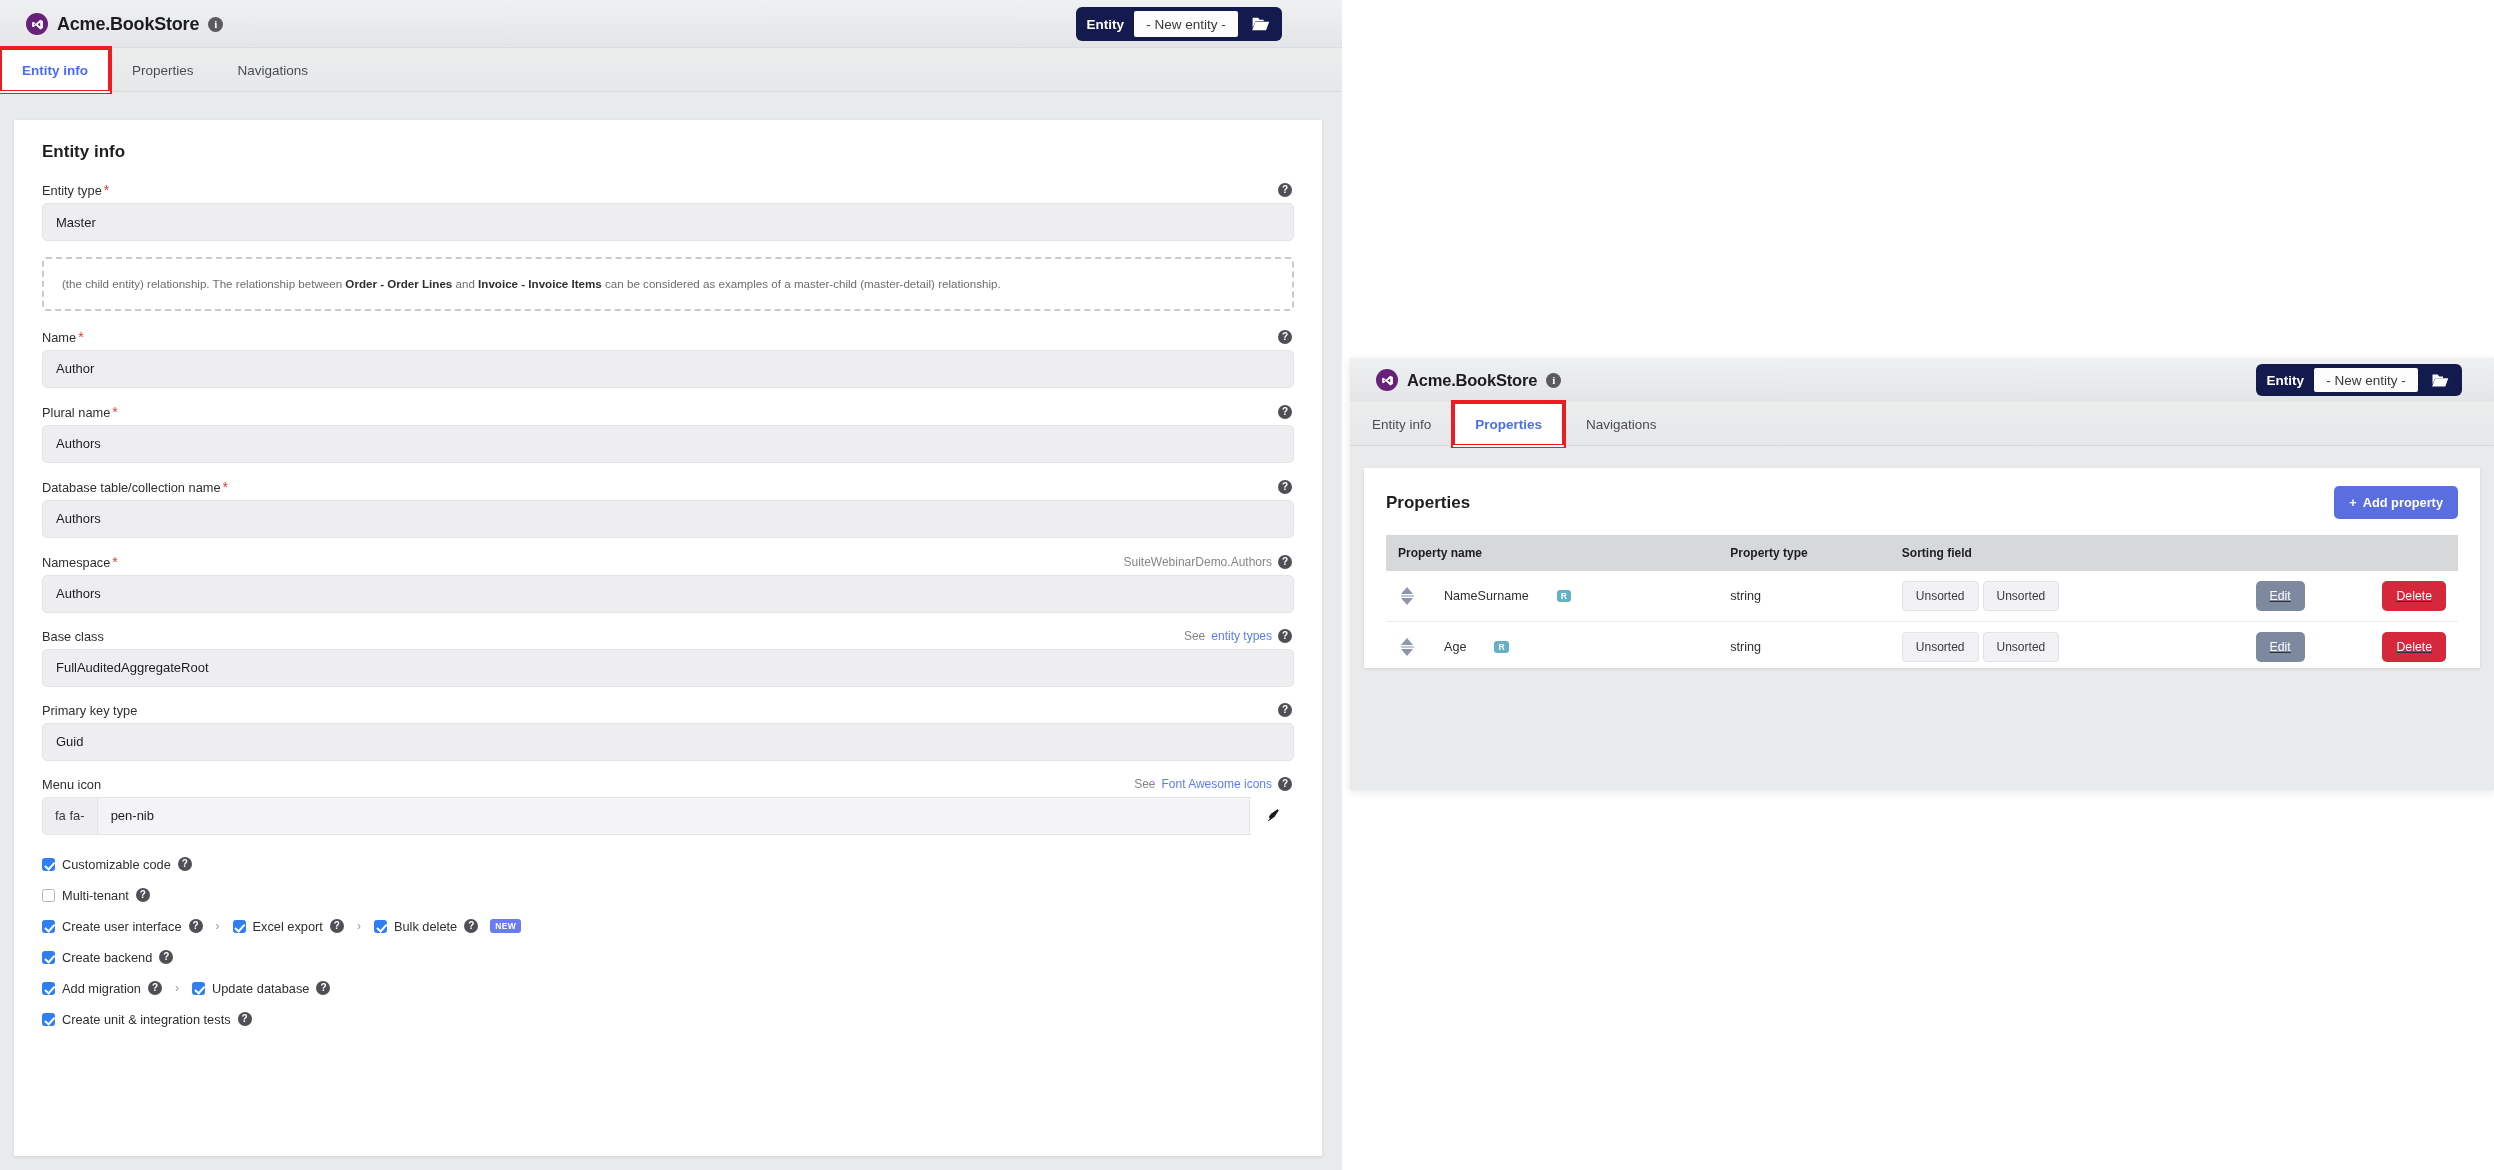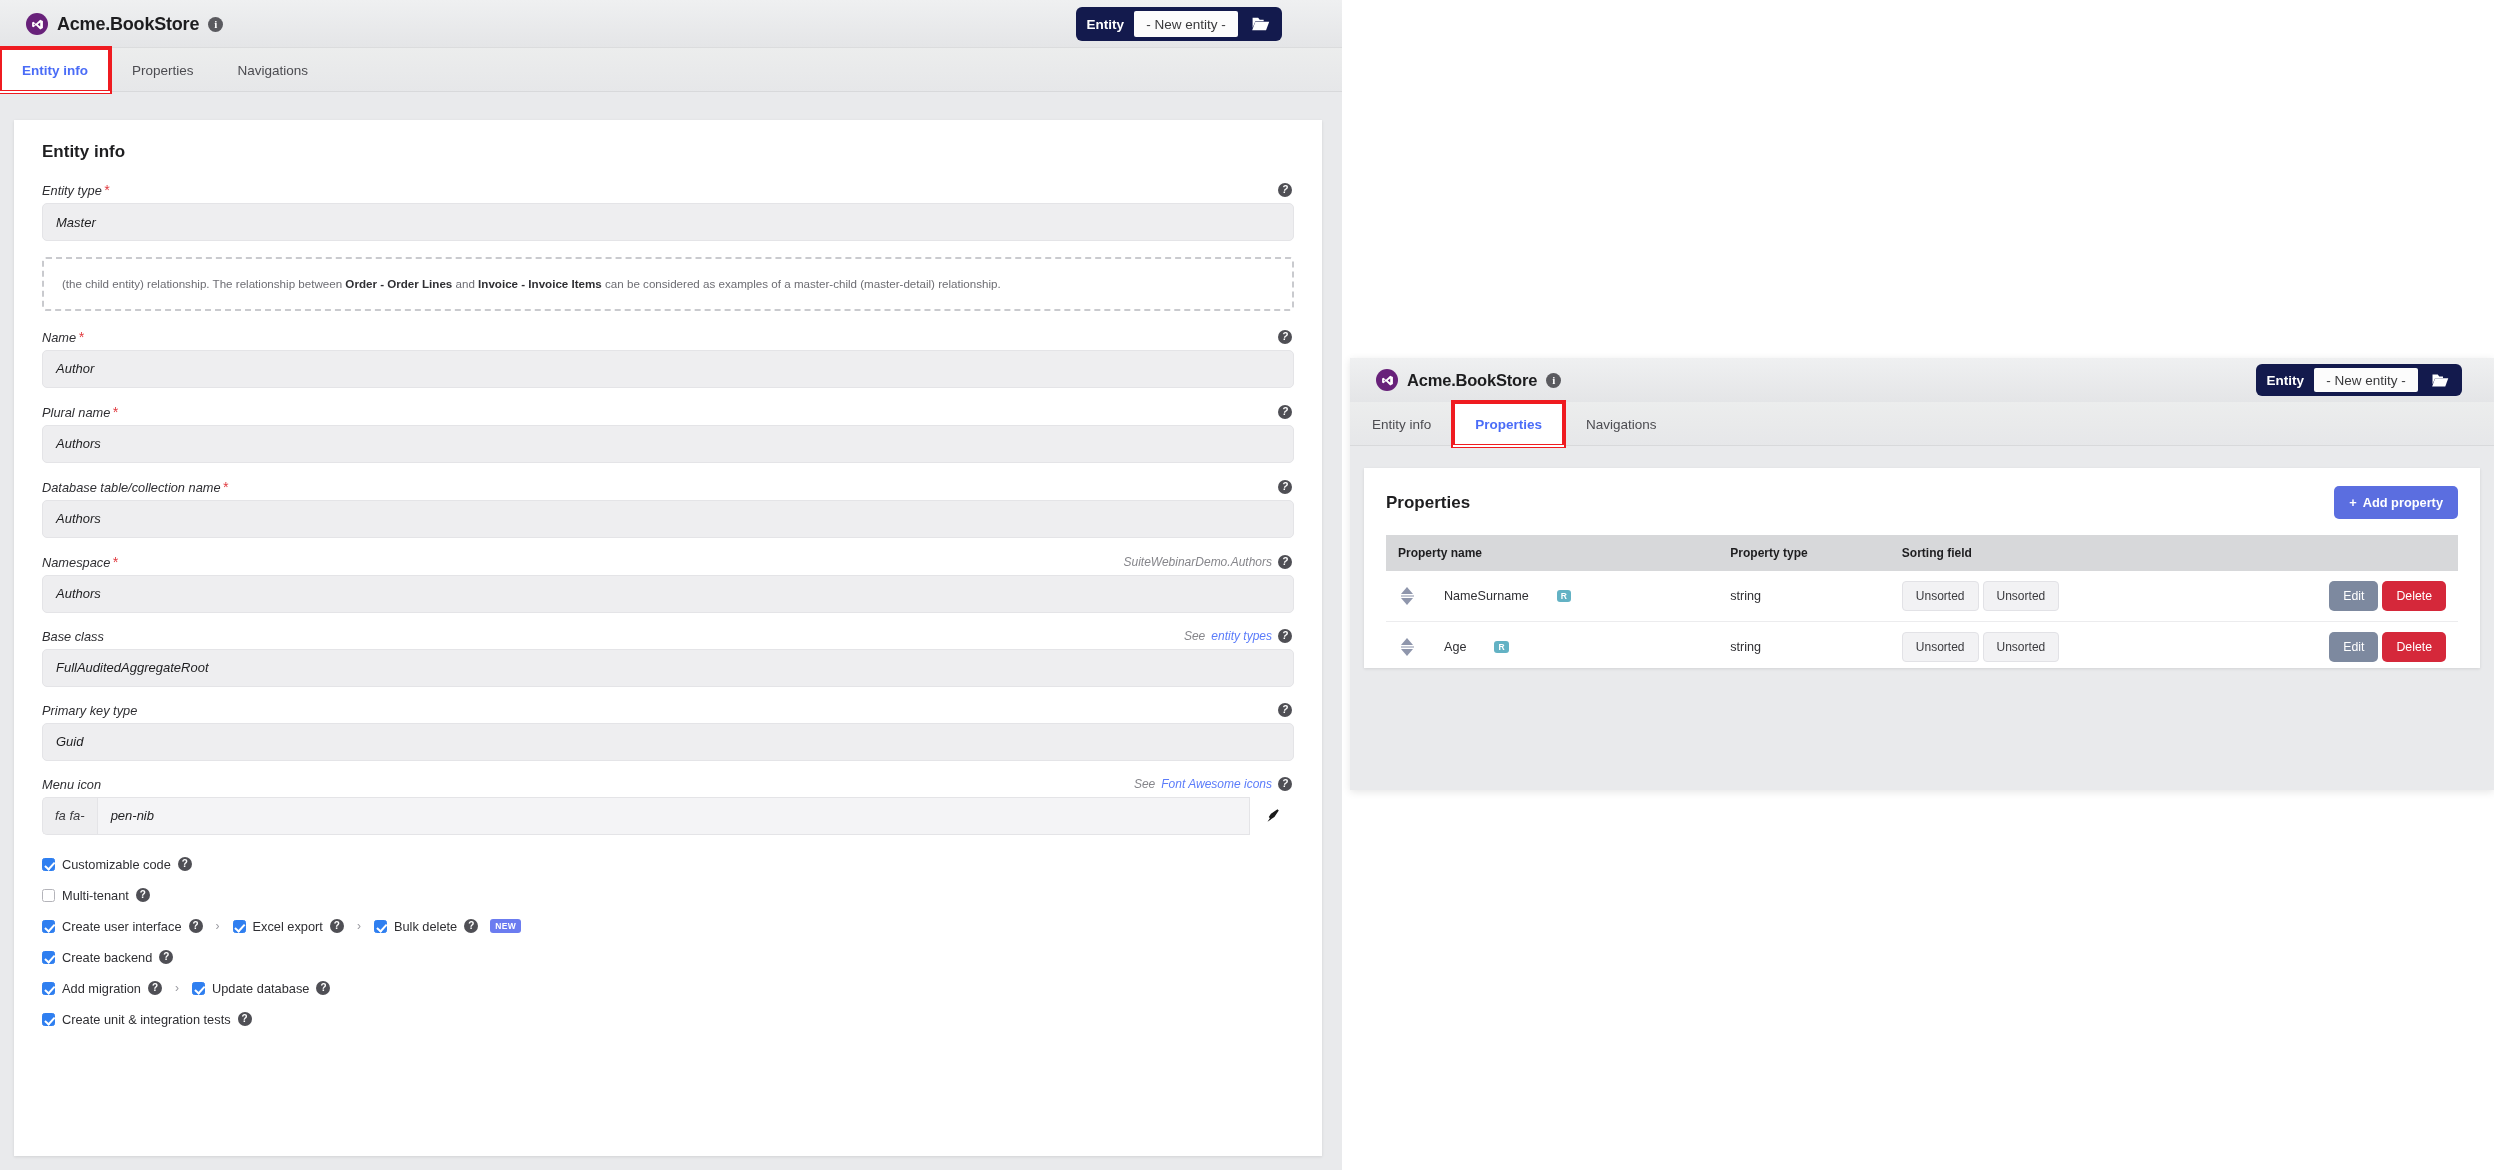--- a/index.html
+++ b/index.html
@@ -76,21 +76,21 @@
   .hl-red { outline: 4px solid #ef1b20; outline-offset:-2px; z-index:5; }
 
   
   .card1 {
     position:absolute; left: 14px; top: 120px; width: 1308px; height: 1036px;
     background:#ffffff; box-shadow: 0 1px 3px rgba(0,0,0,.10);
   }
   .card1-inner { padding: 22px 28px 0 28px; }
   .section-h { font-size:17px; font-weight:700; color:#1e1e20; margin-bottom: 20px; }
 
-  .field { margin-bottom: 16px; font-style: italic; }
+  .field { margin-bottom: 16px; }
   .field-row {
     display:flex; align-items:center; justify-content:space-between;
     margin-bottom: 5px; padding-right:2px;
   }
   .field-lbl { font-size: 12.8px; color:#2f2f33; }
   .req { color:#e0393e; font-size:14px; margin-left:2px; }
   .field-right { display:flex; align-items:center; gap:6px; font-size:12px; color:#86868b; }
   .field-right a { color:#5b7cfa; text-decoration:none; }
   .qm {
     width:14px; height:14px; border-radius:50%; background:#4f4f55; color:#fff;
@@ -192,21 +192,21 @@
   .pname { display:flex; align-items:center; gap:28px; }
   .badge-r {
     background:#63b2c4; color:#fff; font-size:8.5px; font-weight:700; border-radius:3px;
     padding: 2px 4px; line-height:1;
   }
   .sortcell { display:flex; gap:4px; }
   .pill {
     background:#f2f2f4; border:1px solid #e2e2e6; border-radius:4px;
     padding: 7px 13px; font-size:12px; color:#3a3a3e;
   }
-  .actions { display:flex; gap:4px; justify-content:flex-end; }
+  .actions { display:flex; gap:4px; justify-content:space-between;text-decoration:underline; }
   .btn-edit {
     background:#7d899f; color:#fff; border-radius:5px; padding:8px 14px; font-size:12.3px; border:none; cursor:default;
   }
   .btn-del {
     background:#d5283a; color:#fff; border-radius:5px; padding:8px 14px; font-size:12.3px; border:none; cursor:default;
   }
 </style>
 </head>
 <body>
 

